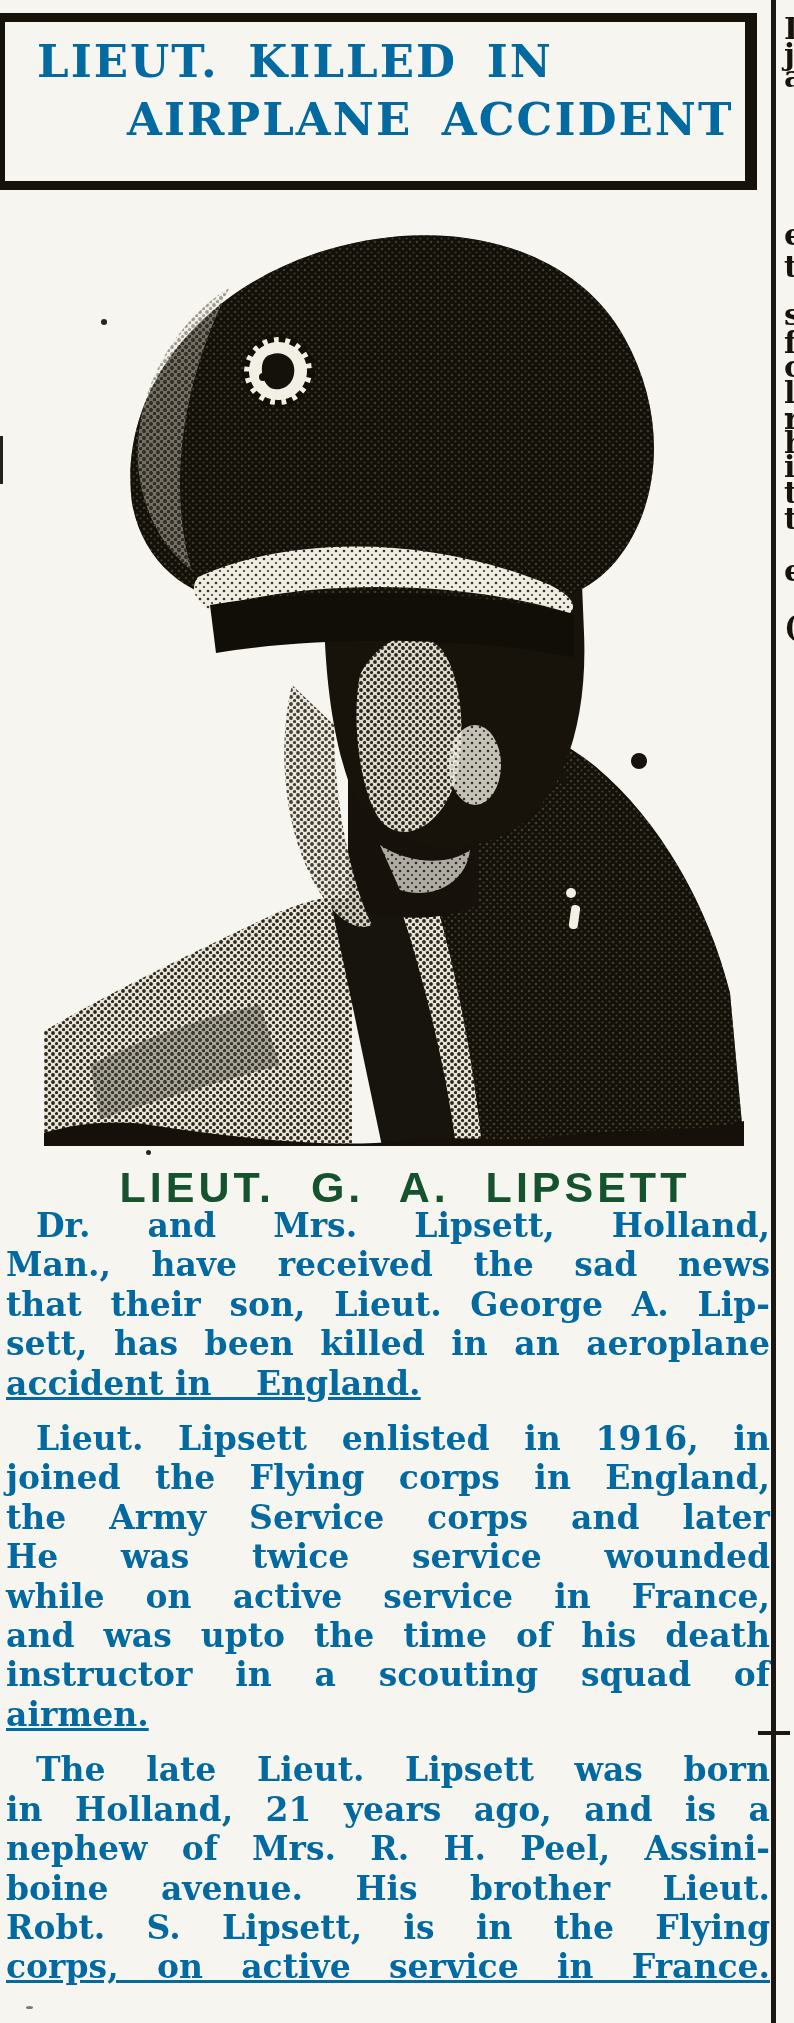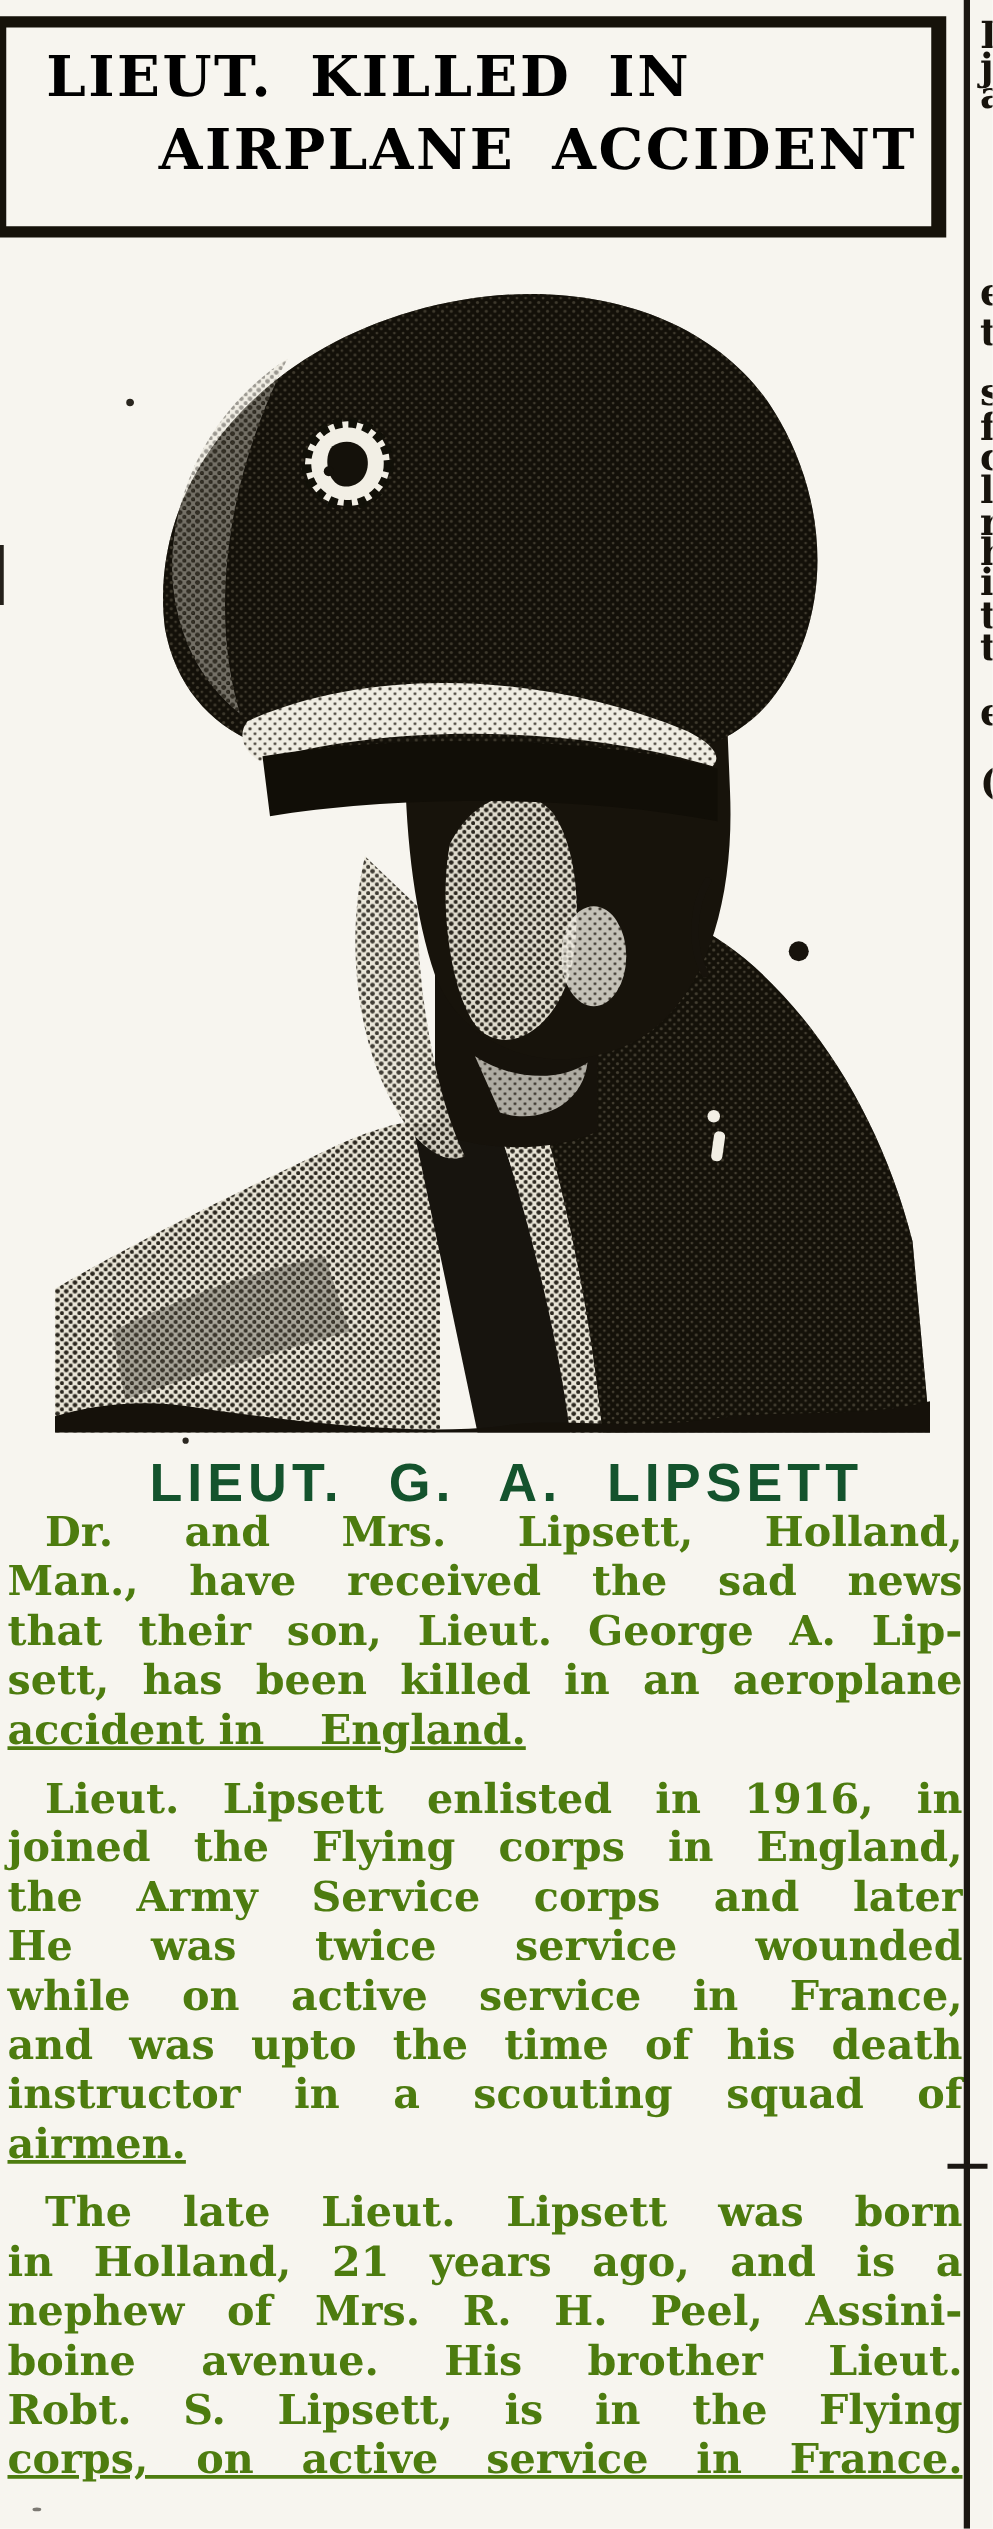--- a/index.html
+++ b/index.html
@@ -14,41 +14,41 @@
   
   .headline-box{
     position:absolute;left:0;top:13px;width:757px;height:177px;
     box-sizing:border-box;
     border-style:solid;border-color:#16120a;
     border-width:9px 12px 9px 5px;
   }
   .hl{
     font-family:"DejaVu Serif", serif;
     font-weight:bold;font-size:45px;line-height:48px;
-    letter-spacing:2px;word-spacing:12px;color:#000000;
+    letter-spacing:2px;word-spacing:12px;color:#0369a1;
     white-space:nowrap;
   }
   .hl.l1{margin:16px 0 0 32px;}
   .hl.l2{margin:10px 0 0 122px;}
   
   .portrait{position:absolute;left:30px;top:205px;}
   
   .caption{
     position:absolute;left:40px;top:1163px;width:730px;
     text-align:center;
     font-family:"Liberation Sans", sans-serif;
     font-weight:bold;font-size:43px;
     letter-spacing:4px;word-spacing:20px;
     color:#14532d;white-space:nowrap;
   }
   
   .article{
     position:absolute;left:6px;top:1206px;width:764px;
     font-family:"DejaVu Serif", serif;
-    font-weight:bold;font-size:33px;color:#4d7c0f;
+    font-weight:bold;font-size:33px;color:#0369a1;
   }
   .para + .para{margin-top:16px;}
   .bline{
     line-height:39.4px;
     text-align:justify;
     text-align-last:justify;
   }
   .bline.first{text-indent:30px;}
   .bline.lastline{text-align-last:left;text-decoration:underline;}
   .para.jlast .bline.lastline{text-align-last:justify;}

